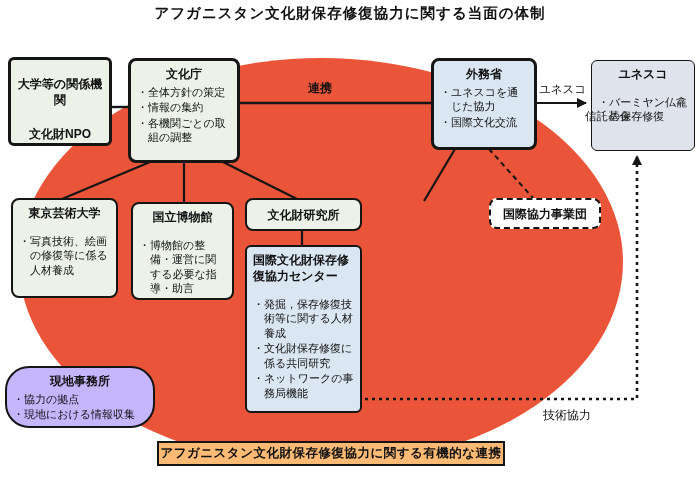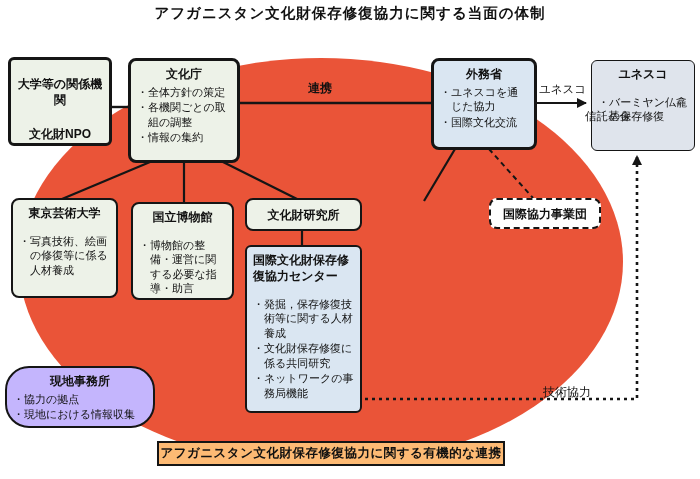--- a/index.html
+++ b/index.html
@@ -81,22 +81,22 @@
 
   <div class="box bg-green thickborder two-line-box" style="left:8px;top:57px;width:104px;height:89px;border-radius:6px;">
     <div class="l1">大学等の関係機関</div>
     <div class="l2">文化財NPO</div>
   </div>
 
   <div class="box bg-green thickborder" style="left:128px;top:58px;width:112px;height:105px;">
     <div class="box-title">文化庁</div>
     <div class="bullets">
       <div class="bullet">・全体方針の策定</div>
+      <div class="bullet">・情報の集約</div>
       <div class="bullet">・各機関ごとの取組の調整</div>
-      <div class="bullet">・情報の集約</div>
     </div>
   </div>
 
   <div class="box bg-blue thickborder" style="left:431px;top:58px;width:106px;height:92px;">
     <div class="box-title">外務省</div>
     <div class="bullets">
       <div class="bullet">・ユネスコを通じた協力</div>
       <div class="bullet">・国際文化交流</div>
     </div>
   </div>
@@ -144,17 +144,17 @@
     <div class="box-title">現地事務所</div>
     <div class="bullets">
       <div class="bullet">・協力の拠点</div>
       <div class="bullet">・現地における情報収集</div>
     </div>
   </div>
 
   <div class="floating-label" style="left:308px;top:80px;">連携</div>
   <div class="floating-label small-label" style="left:539px;top:82px;font-weight:normal;">ユネスコ</div>
   <div class="floating-label small-label" style="left:537px;top:109px;font-weight:normal;padding-left:48px;">信託基金</div>
-  <div class="floating-label" style="left:543px;top:384px;font-weight:normal;">技術協力</div>
+  <div class="floating-label" style="left:543px;top:407px;font-weight:normal;">技術協力</div>
 
   <div id="bottom-banner">アフガニスタン文化財保存修復協力に関する有機的な連携</div>
 
 </div>
 
 </body></html>

